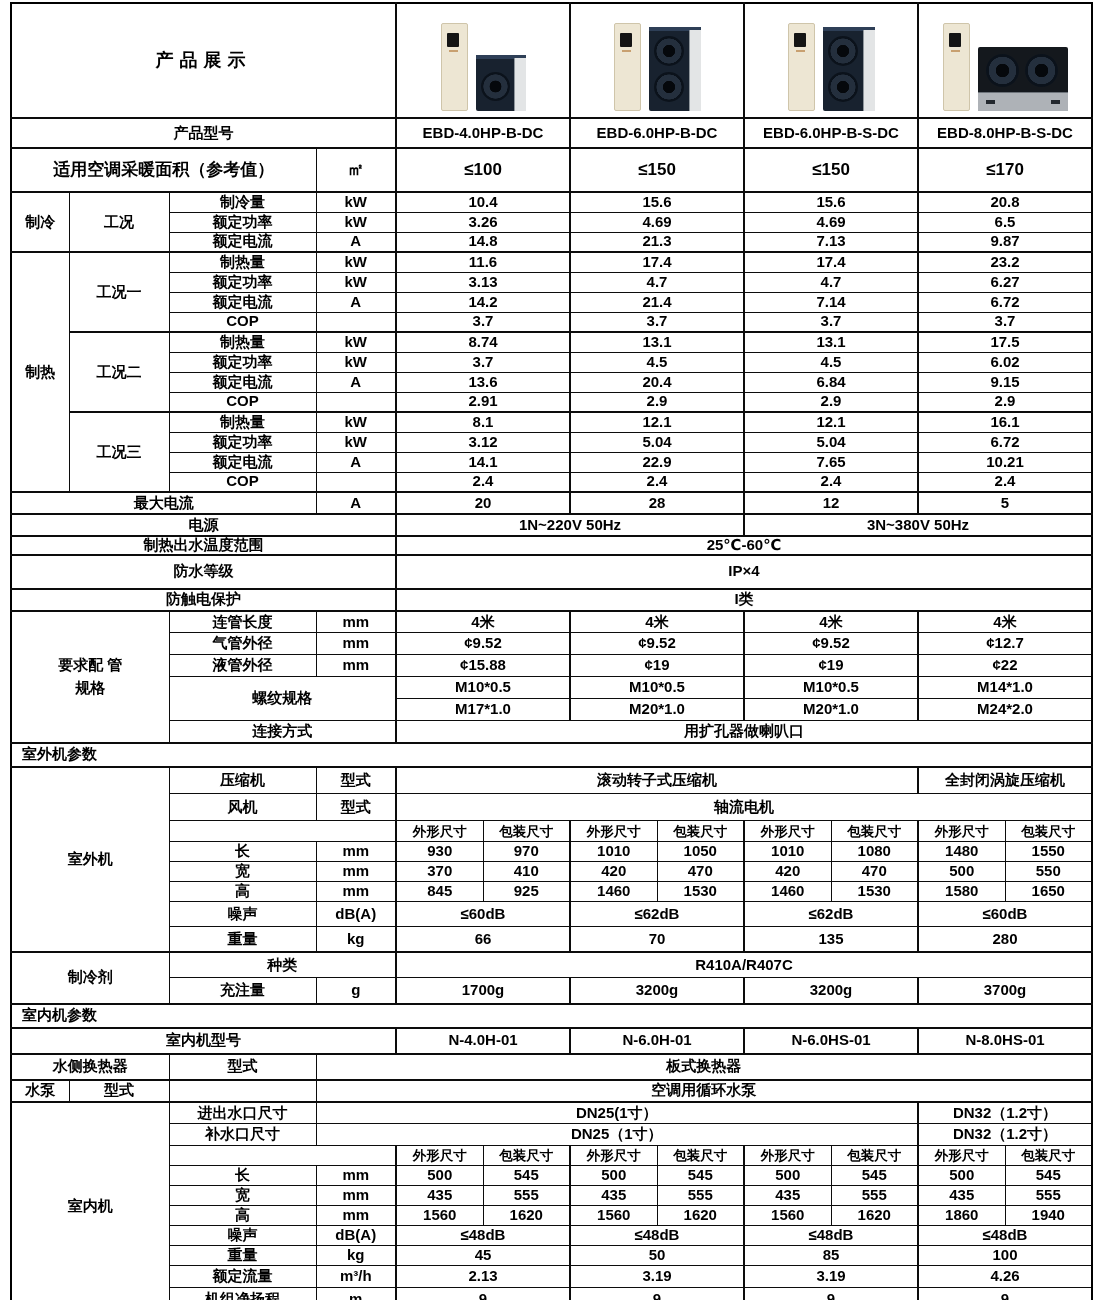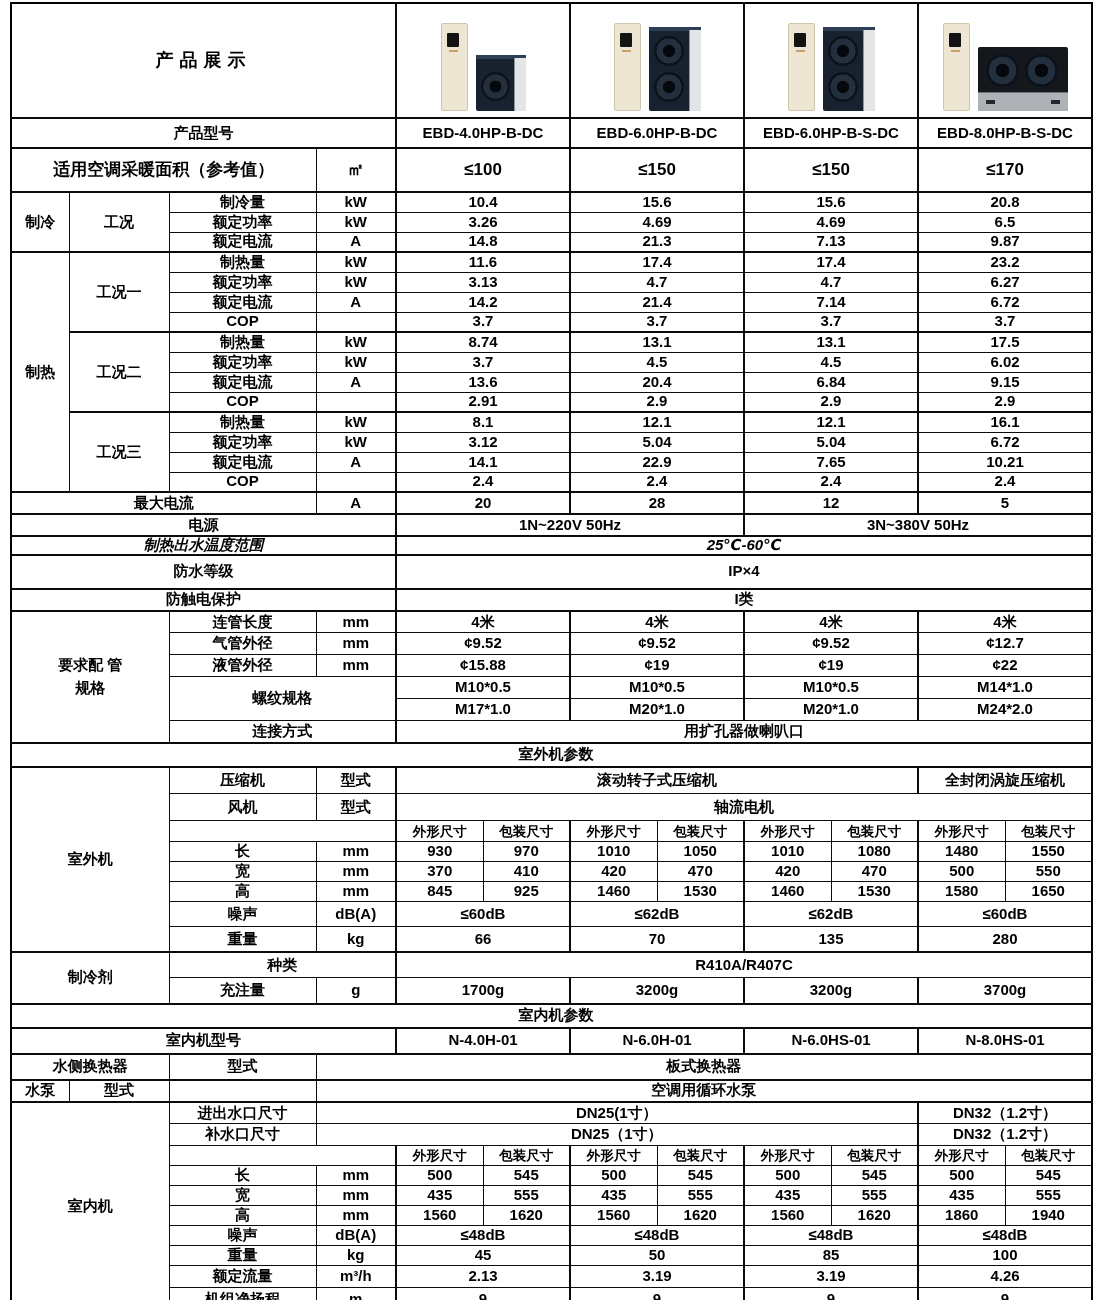--- a/index.html
+++ b/index.html
@@ -8,21 +8,21 @@
   table{border-collapse:collapse;table-layout:fixed;width:1081px;
         margin:2px 0 0 10px;border:2px solid #000;}
   td{border:1px solid #0c0c0c;text-align:center;vertical-align:middle;
      font-weight:bold;font-size:15px;color:#000;padding:0 1px;
      overflow:hidden;line-height:1.12;}
   tr.bt td{border-top-width:2px;}
   td.thickL{border-left-width:2px;}
   td.xl{font-size:18px;letter-spacing:6px;}
   tr.lg td{font-size:17px;}
   tr.shr td{font-size:13.5px;}
-  td.sec{text-align:center;padding-left:10px;font-size:15px;}
+  td.sec{text-align:left;padding-left:10px;font-size:15px;}
   td.pre{white-space:pre-line;line-height:1.5;}
   
   .photo{display:flex;align-items:flex-end;justify-content:center;gap:8px;
          height:104px;padding:3px 0 6px 0;}
   .tower{width:25px;height:86px;background:#ede6d3;border:1px solid #cfc5aa;
          border-radius:2px;position:relative;}
   .tower::before{content:"";position:absolute;top:9px;left:5px;width:12px;height:14px;
          background:#141414;border-radius:1px;}
   .tower::after{content:"";position:absolute;top:26px;left:7px;width:9px;height:2px;
          background:#c8a070;}
@@ -257,21 +257,21 @@
         <td colspan="2" class="thickL">20</td>
         <td colspan="2" class="thickL">28</td>
         <td colspan="2" class="thickL">12</td>
         <td colspan="2" class="thickL">5</td>
       </tr>
       <tr class="bt" style="height: 22px;">
         <td colspan="4">电源</td>
         <td colspan="4" class="thickL">1N~220V 50Hz</td>
         <td colspan="4" class="thickL">3N~380V 50Hz</td>
       </tr>
-      <tr class="bt" style="height: 14px; font-style: italic;">
+      <tr class="bt" style="height: 14px;">
         <td colspan="4">制热出水温度范围</td>
         <td colspan="8" class="thickL">25℃-60℃</td>
       </tr>
       <tr class="bt" style="height: 34px;">
         <td colspan="4">防水等级</td>
         <td colspan="8" class="thickL">IP×4</td>
       </tr>
       <tr class="bt" style="height: 22px;">
         <td colspan="4">防触电保护</td>
         <td colspan="8" class="thickL">I类</td>

